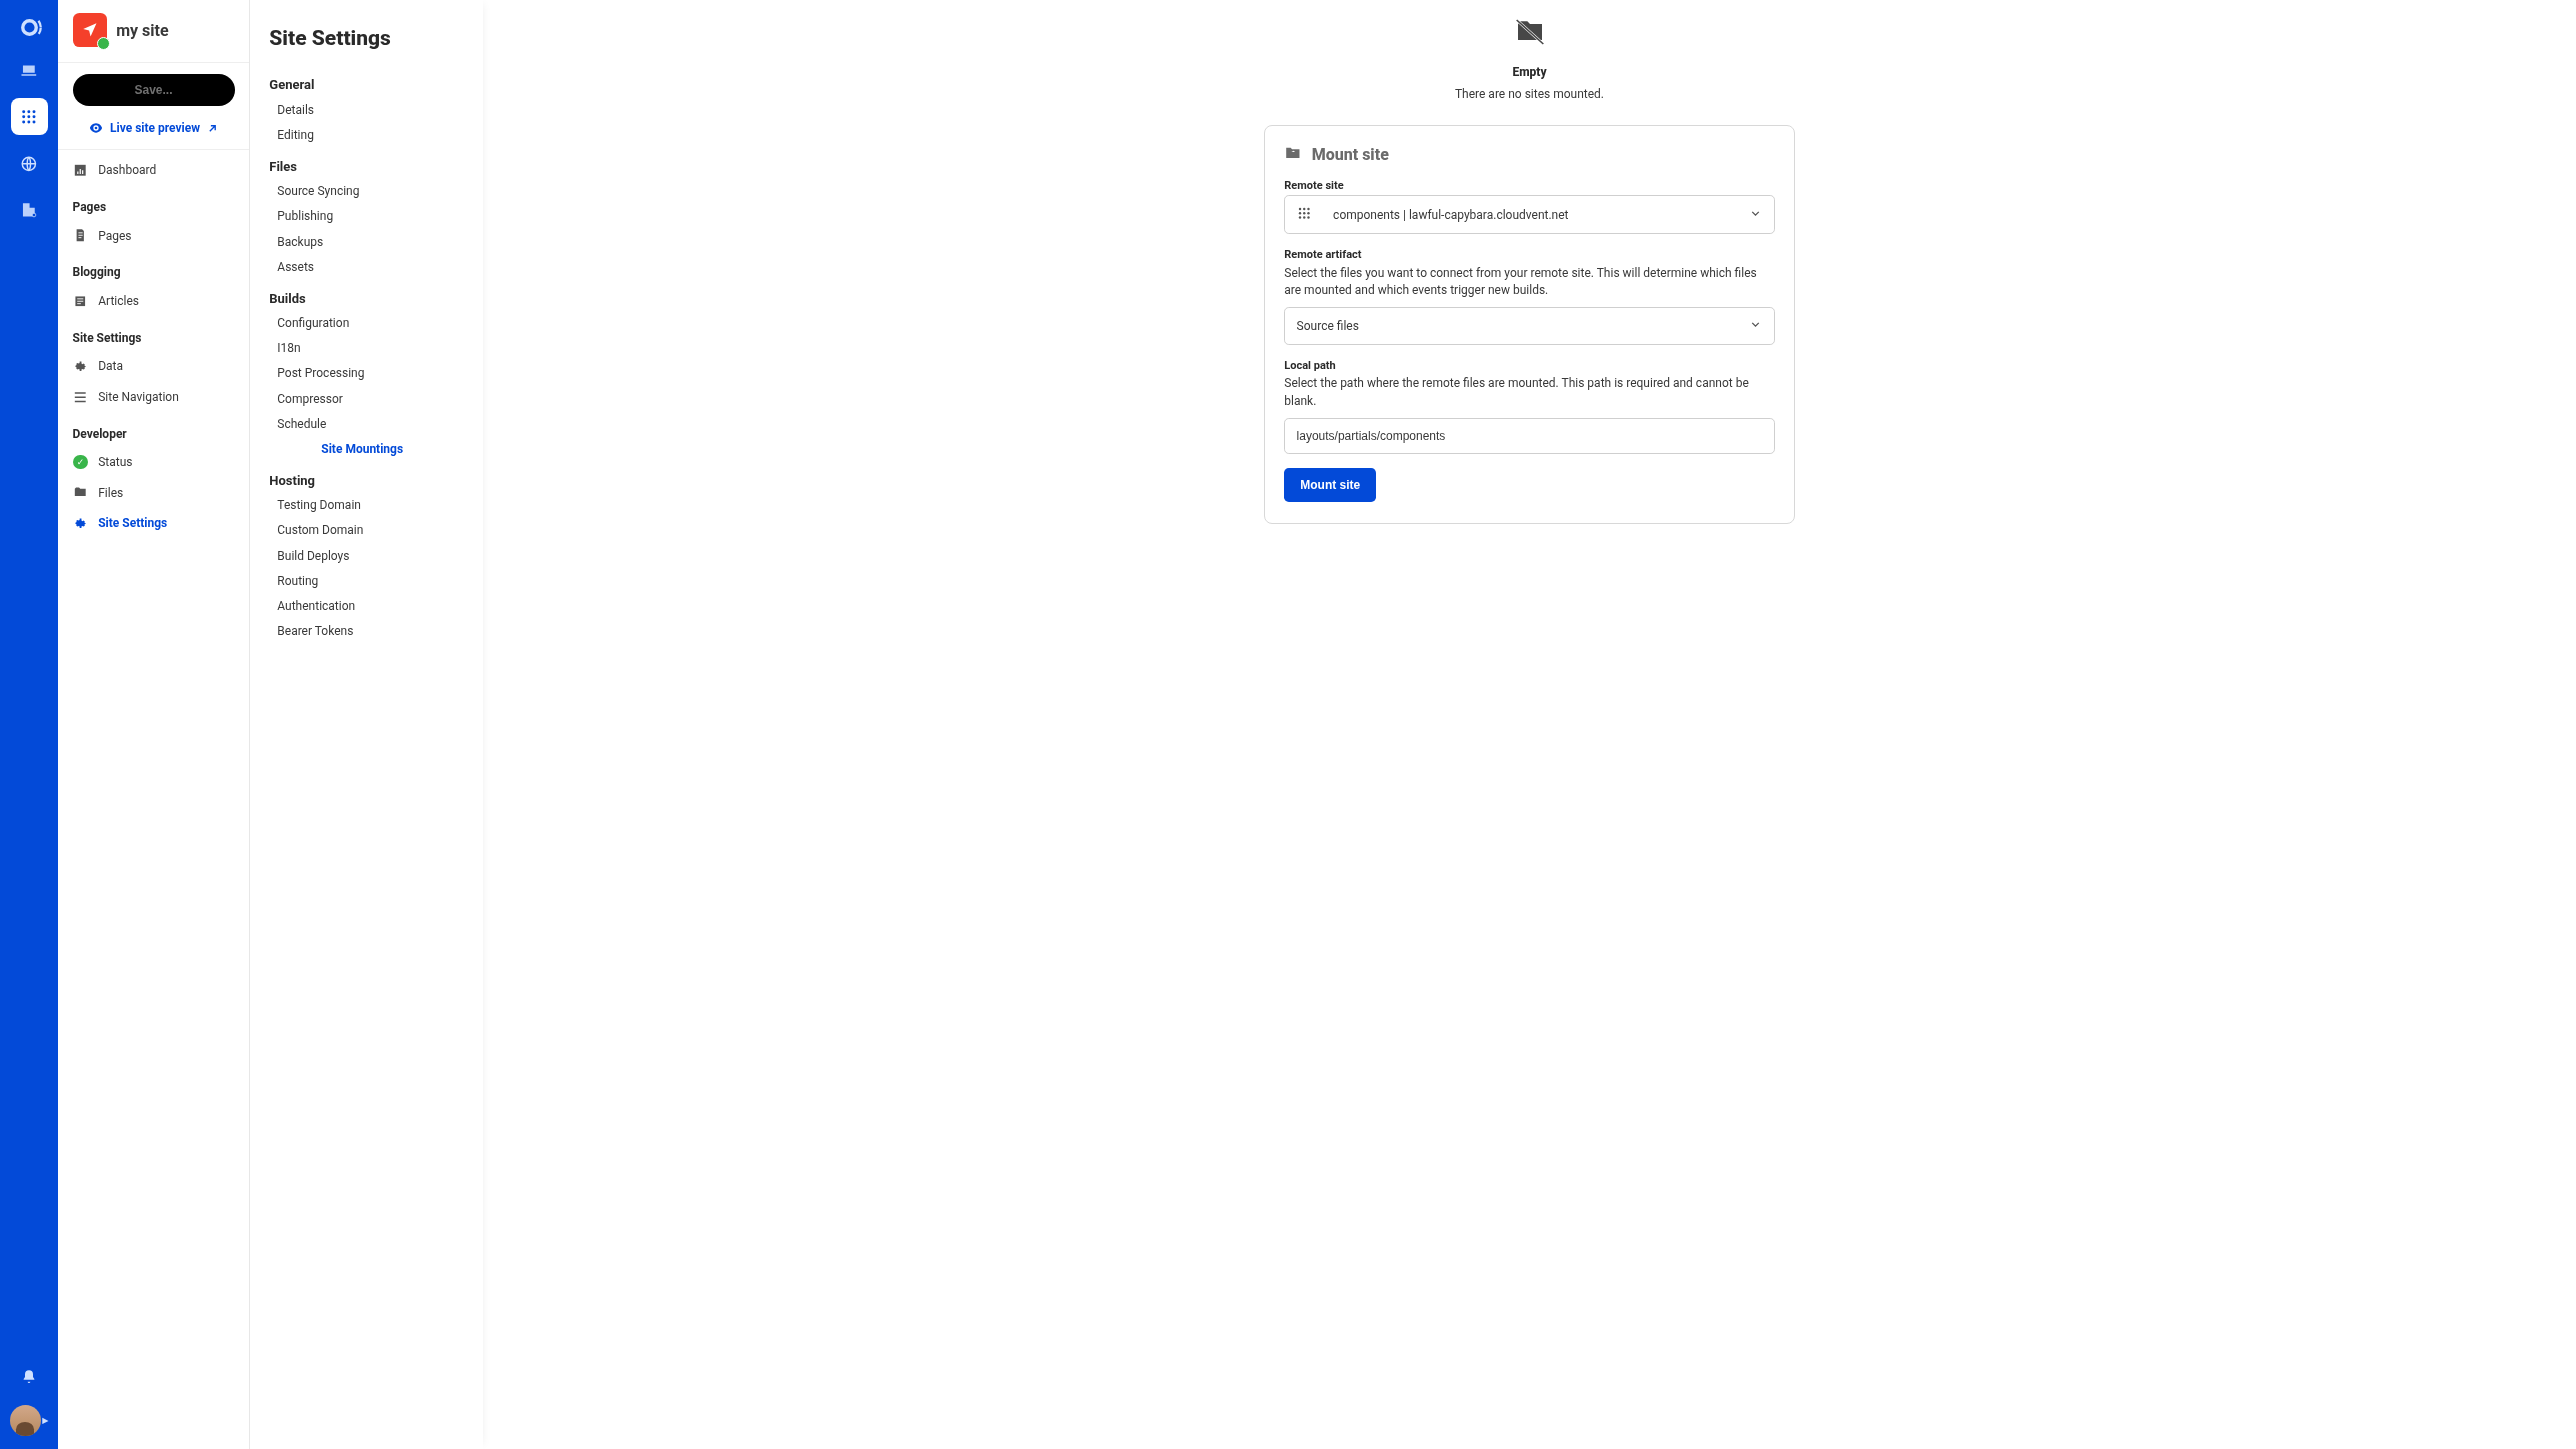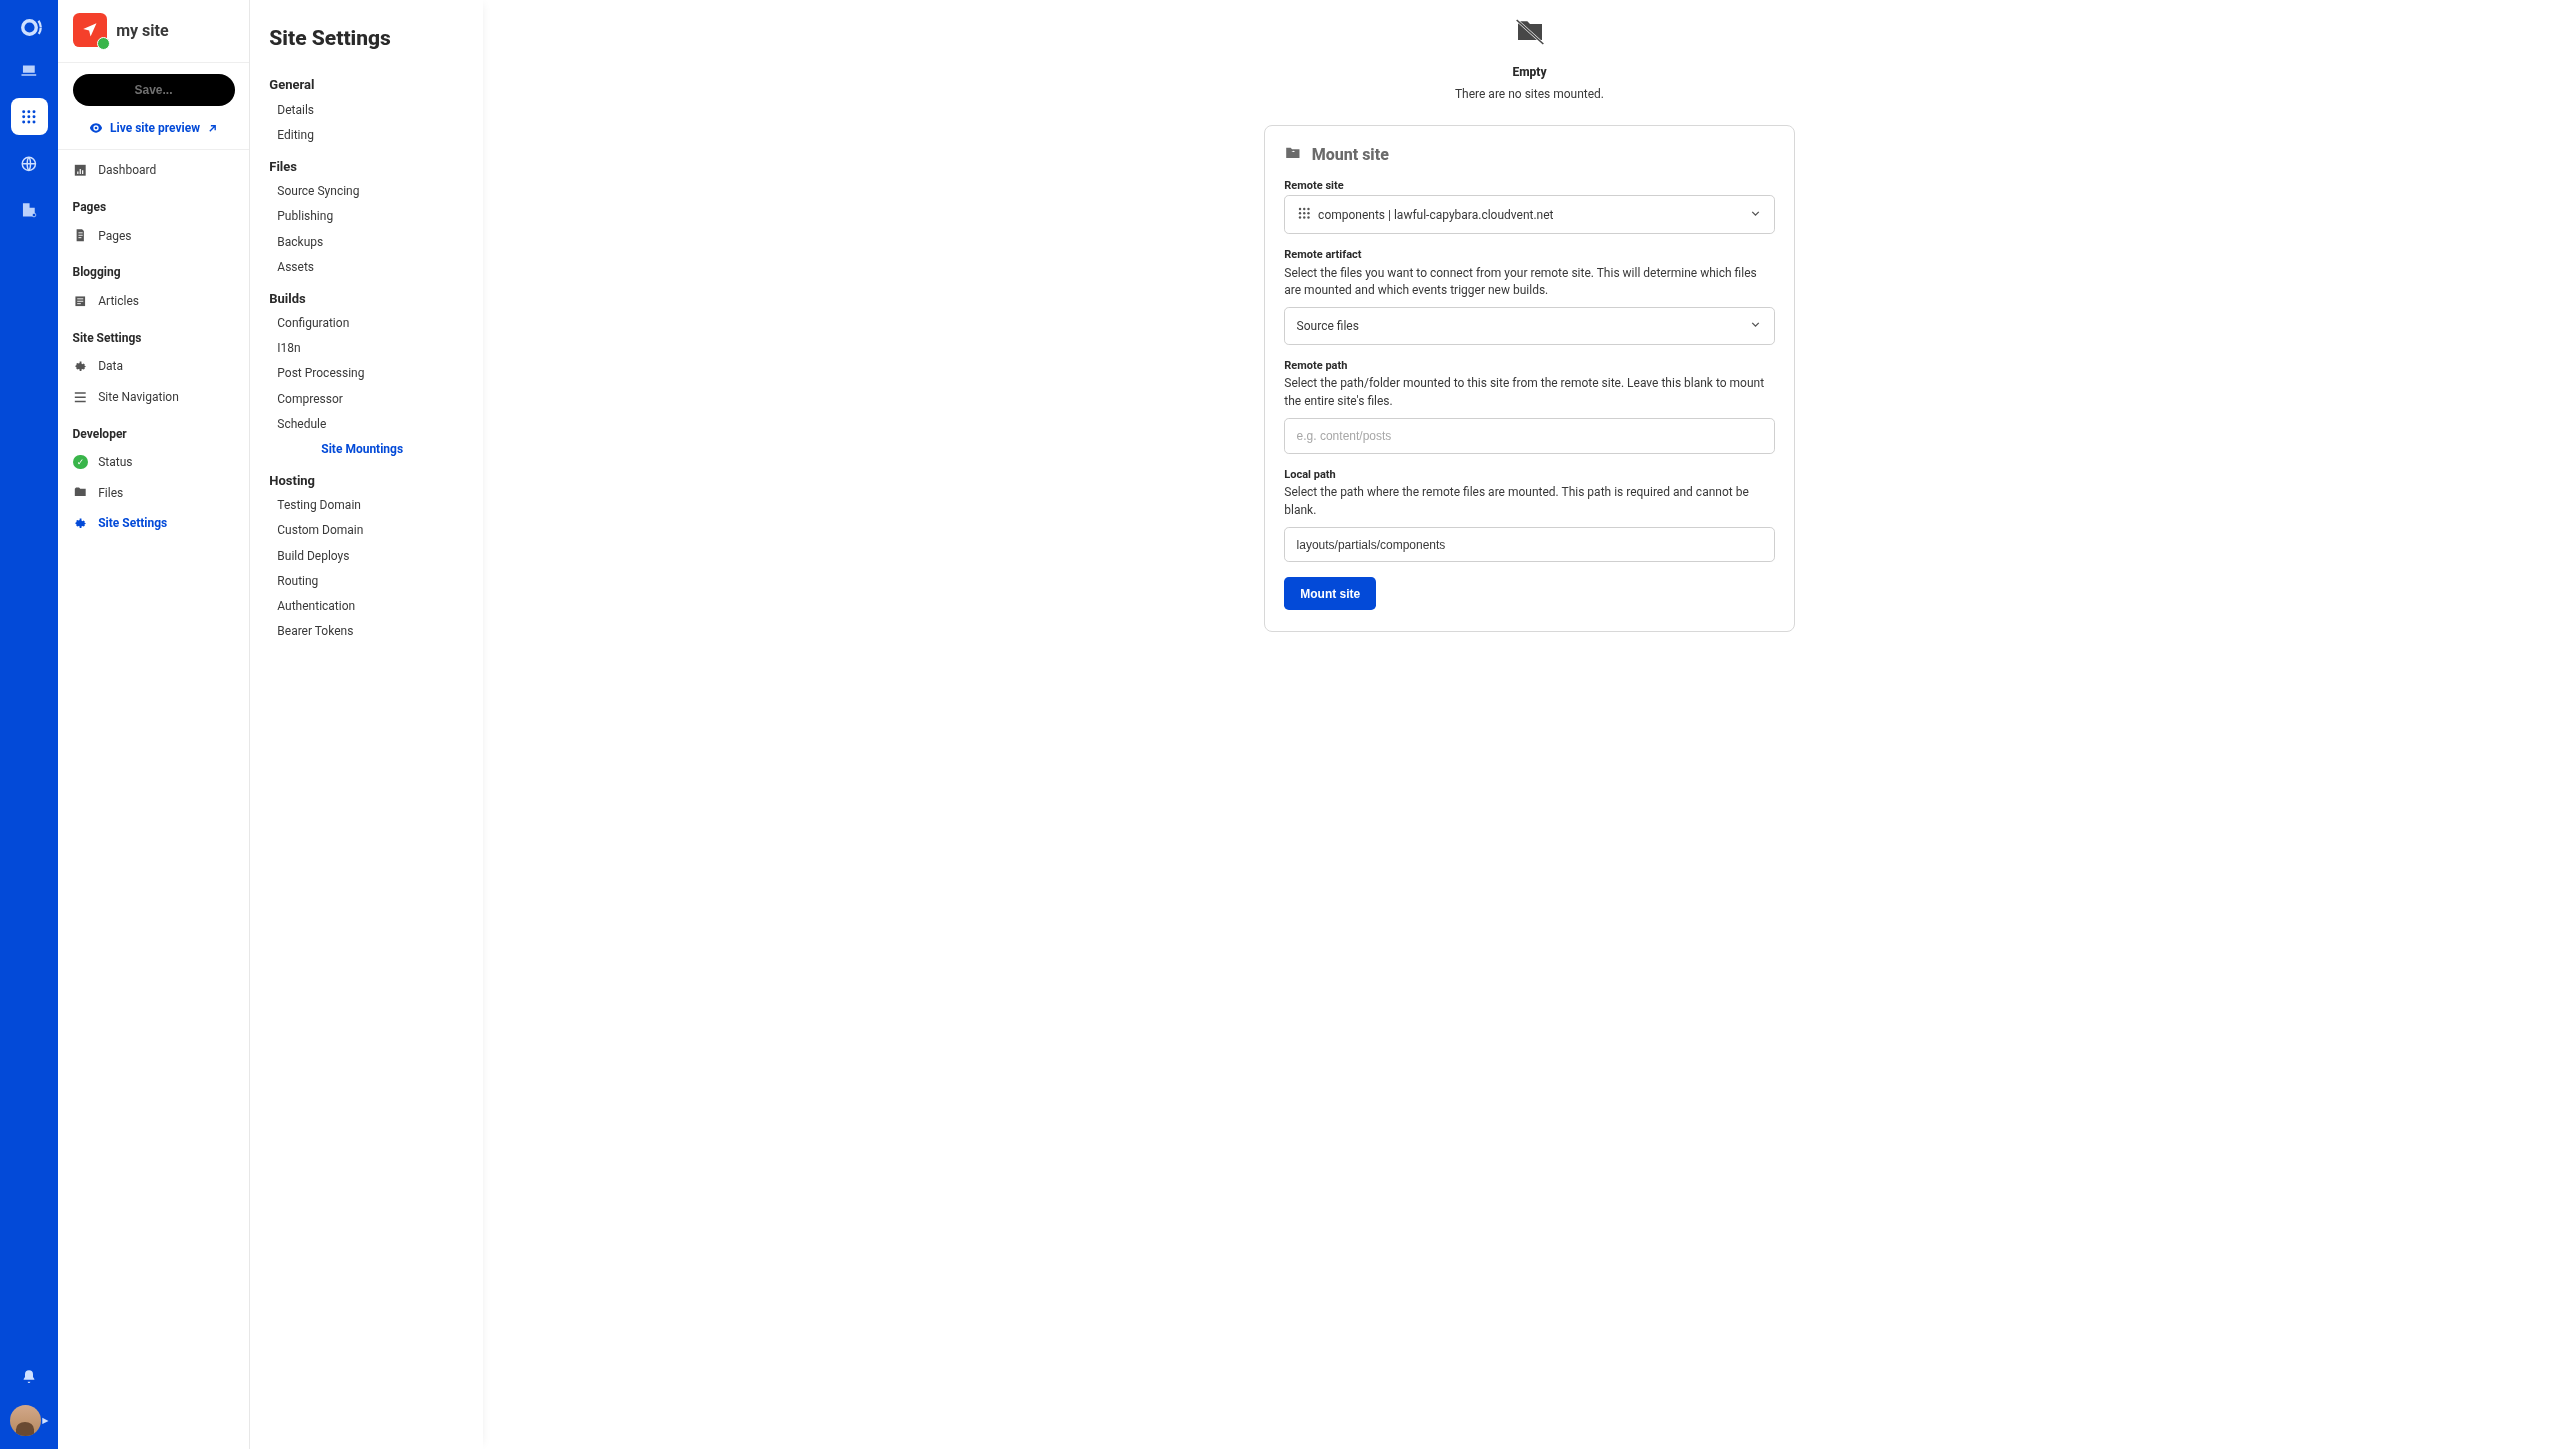--- a/index.html
+++ b/index.html
@@ -50,21 +50,21 @@
 .empty-state h3 { font-size:12px; font-weight:800;margin-top:6px; }
 .empty-state p { font-size:12px; color:#393939; }
 
 .panel { max-width: 531px; margin: 0 auto; border:0.8px solid #d8d8d8; border-radius:8px; padding:17.7px 19.3px 21px; }
 .panel-header { display:flex; align-items:center; gap:9.7px; color:#6b6b6b; margin-bottom:14.5px; }
 .panel-header h2 { font-size:16px; font-weight:800; color:#6b6b6b; }
 .field-label { font-size:11px; font-weight:700; margin-bottom:3.2px; }
 .field-help { font-size:12px; color:#393939; margin-bottom:8px; line-height:1.45; }
 .field { margin-bottom:14.5px; }
 .select, .tinput { width:100%; border:0.8px solid #cfcfcf; border-radius:4.8px; padding:9.7px 11.3px; font-size:12px; color:#393939; background:#fff; display:flex; align-items:center; justify-content:space-between; cursor:pointer; }
-.select .sel-left { display:flex; align-items:center; gap:7px; }
+.select .sel-left { display:flex; align-items:center; gap:22px; }
 .tinput { cursor:text; }
 .tinput::placeholder { color:#a7a7a7; }
 .mount-btn { background:#034ad8; color:#fff; border:none; font-size:12px; font-weight:700; padding:9.7px 16px; border-radius:4.8px; cursor:pointer; }
 
 svg { flex-shrink:0; }
 </style>
 </head>
 <body>
 
 <div class="app">
@@ -299,25 +299,20 @@
         <div class="field-label">Remote artifact</div>
         <div class="field-help">Select the files you want to connect from your remote site. This will determine which files are mounted and which events trigger new builds.</div>
         <div class="select">
           <span>Source files</span>
           <span><svg width="13" height="13" viewBox="0 0 24 24" fill="none" stroke="#555" stroke-width="2.5">
                 <path d="M6 9l6 6 6-6"></path>
               </svg></span>
         </div>
       </div>
 
-      <div class="field">
-        <div class="field-label">Remote path</div>
-        <div class="field-help">Select the path/folder mounted to this site from the remote site. Leave this blank to mount the entire site's files.</div>
-        <input class="tinput" placeholder="e.g. content/posts" value="" style="">
-      </div>
 
       <div class="field">
         <div class="field-label">Local path</div>
         <div class="field-help">Select the path where the remote files are mounted. This path is required and cannot be blank.</div>
         <input class="tinput" value="layouts/partials/components" style="">
       </div>
 
       <button class="mount-btn">Mount site</button>
     </div>
   </div>

